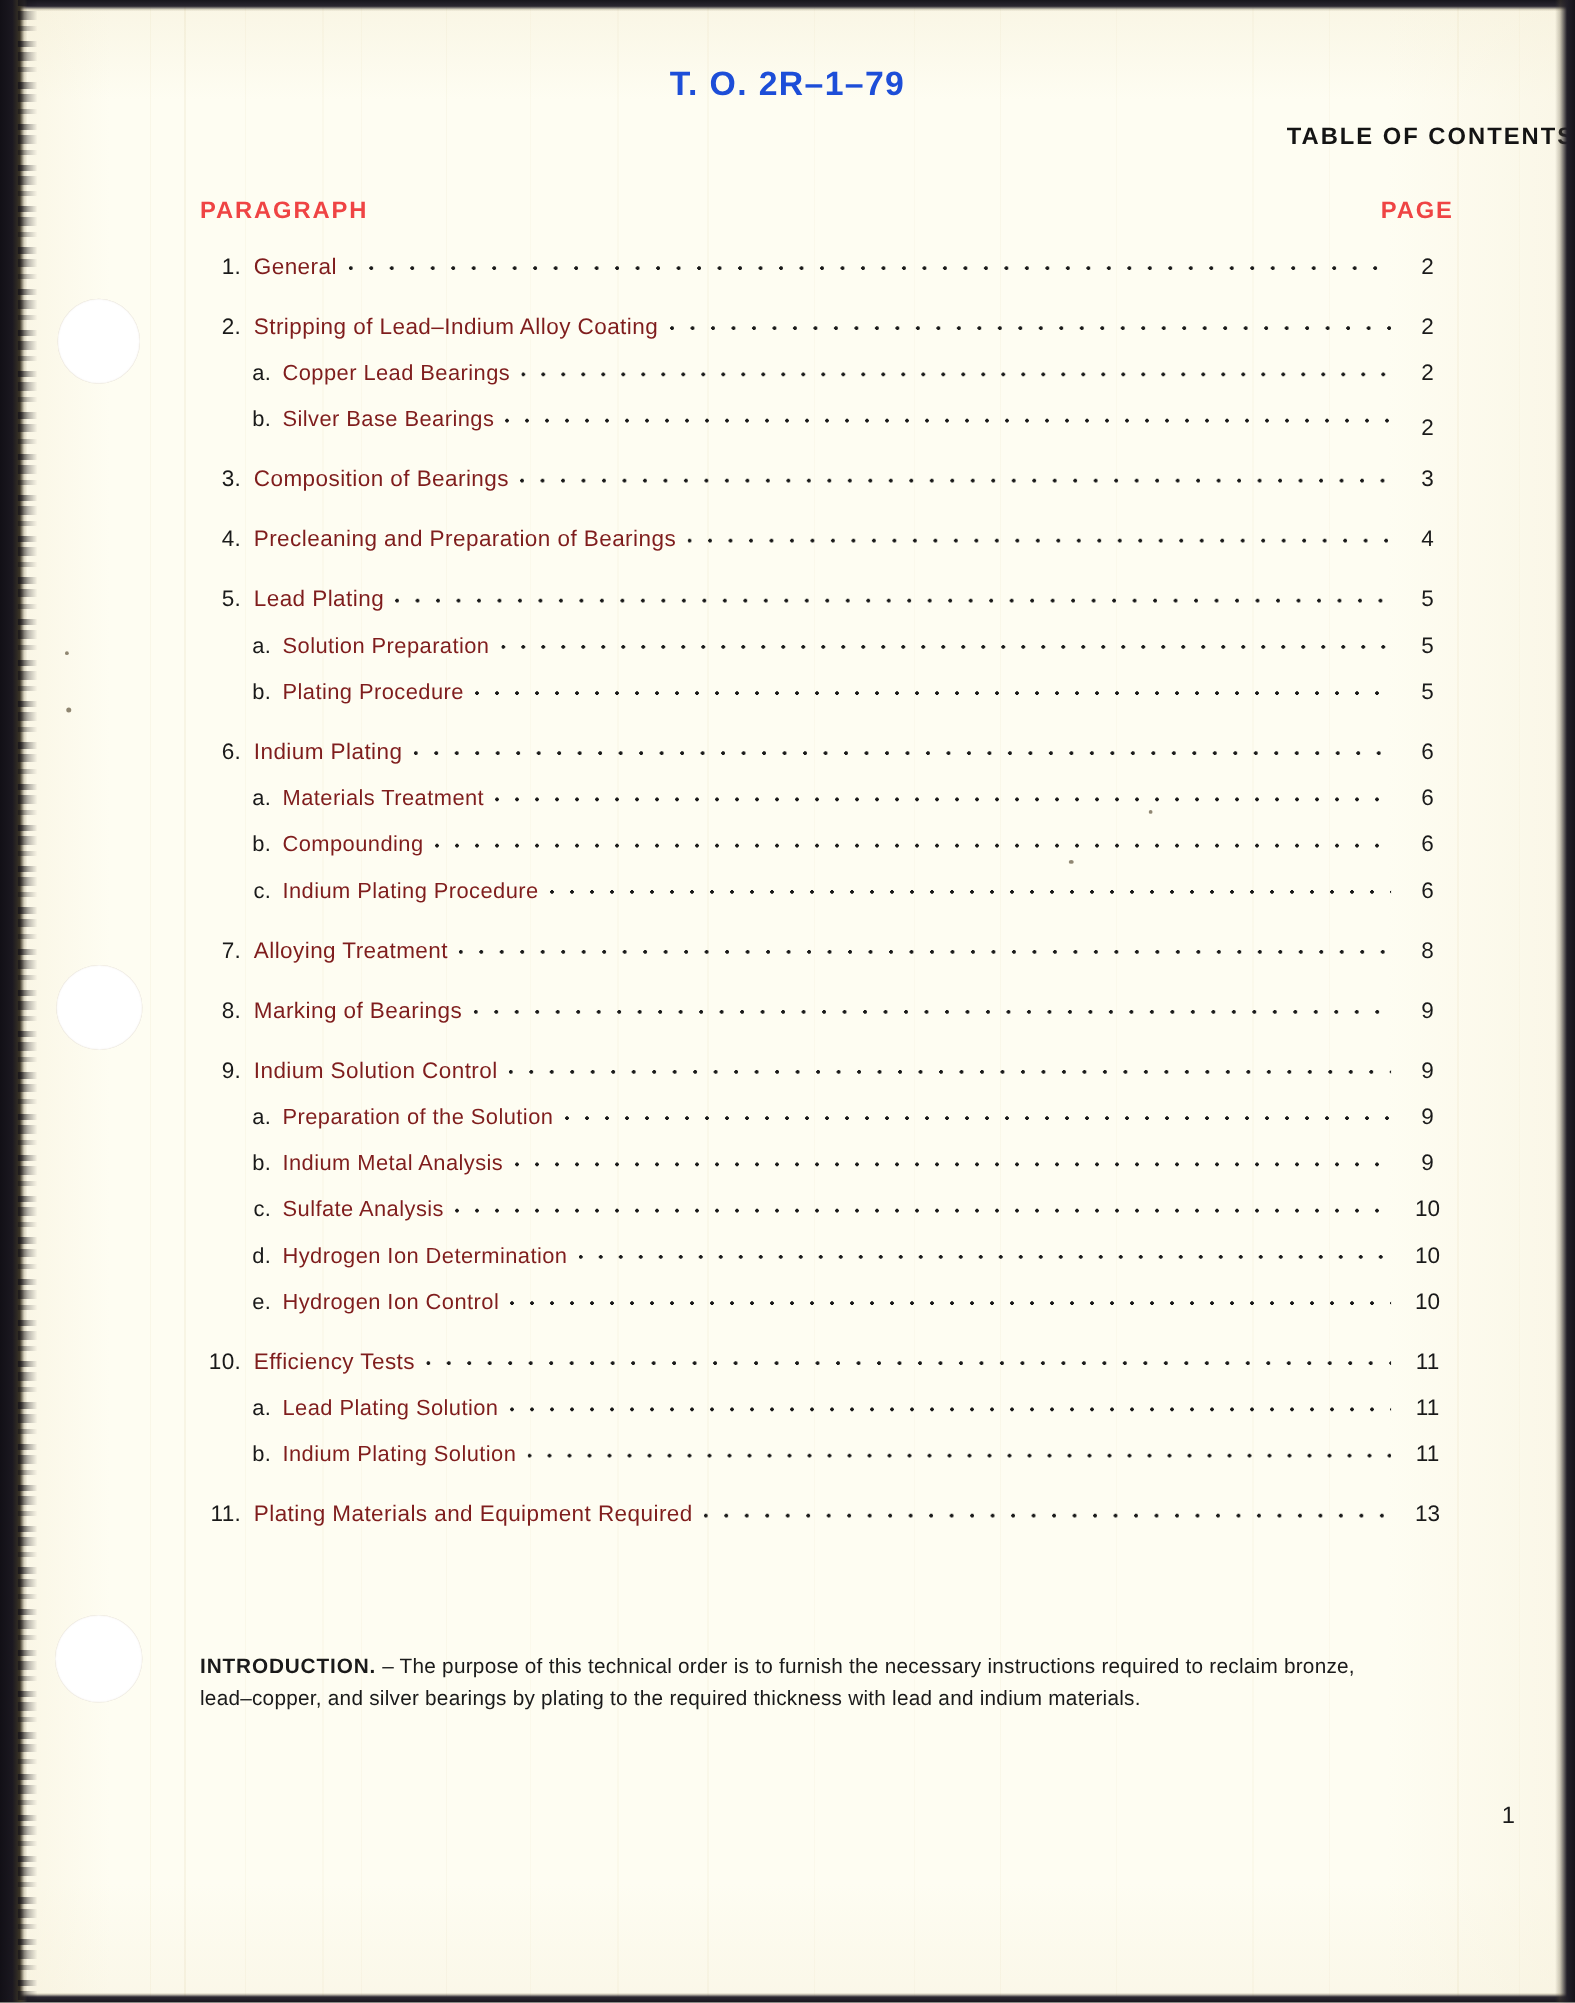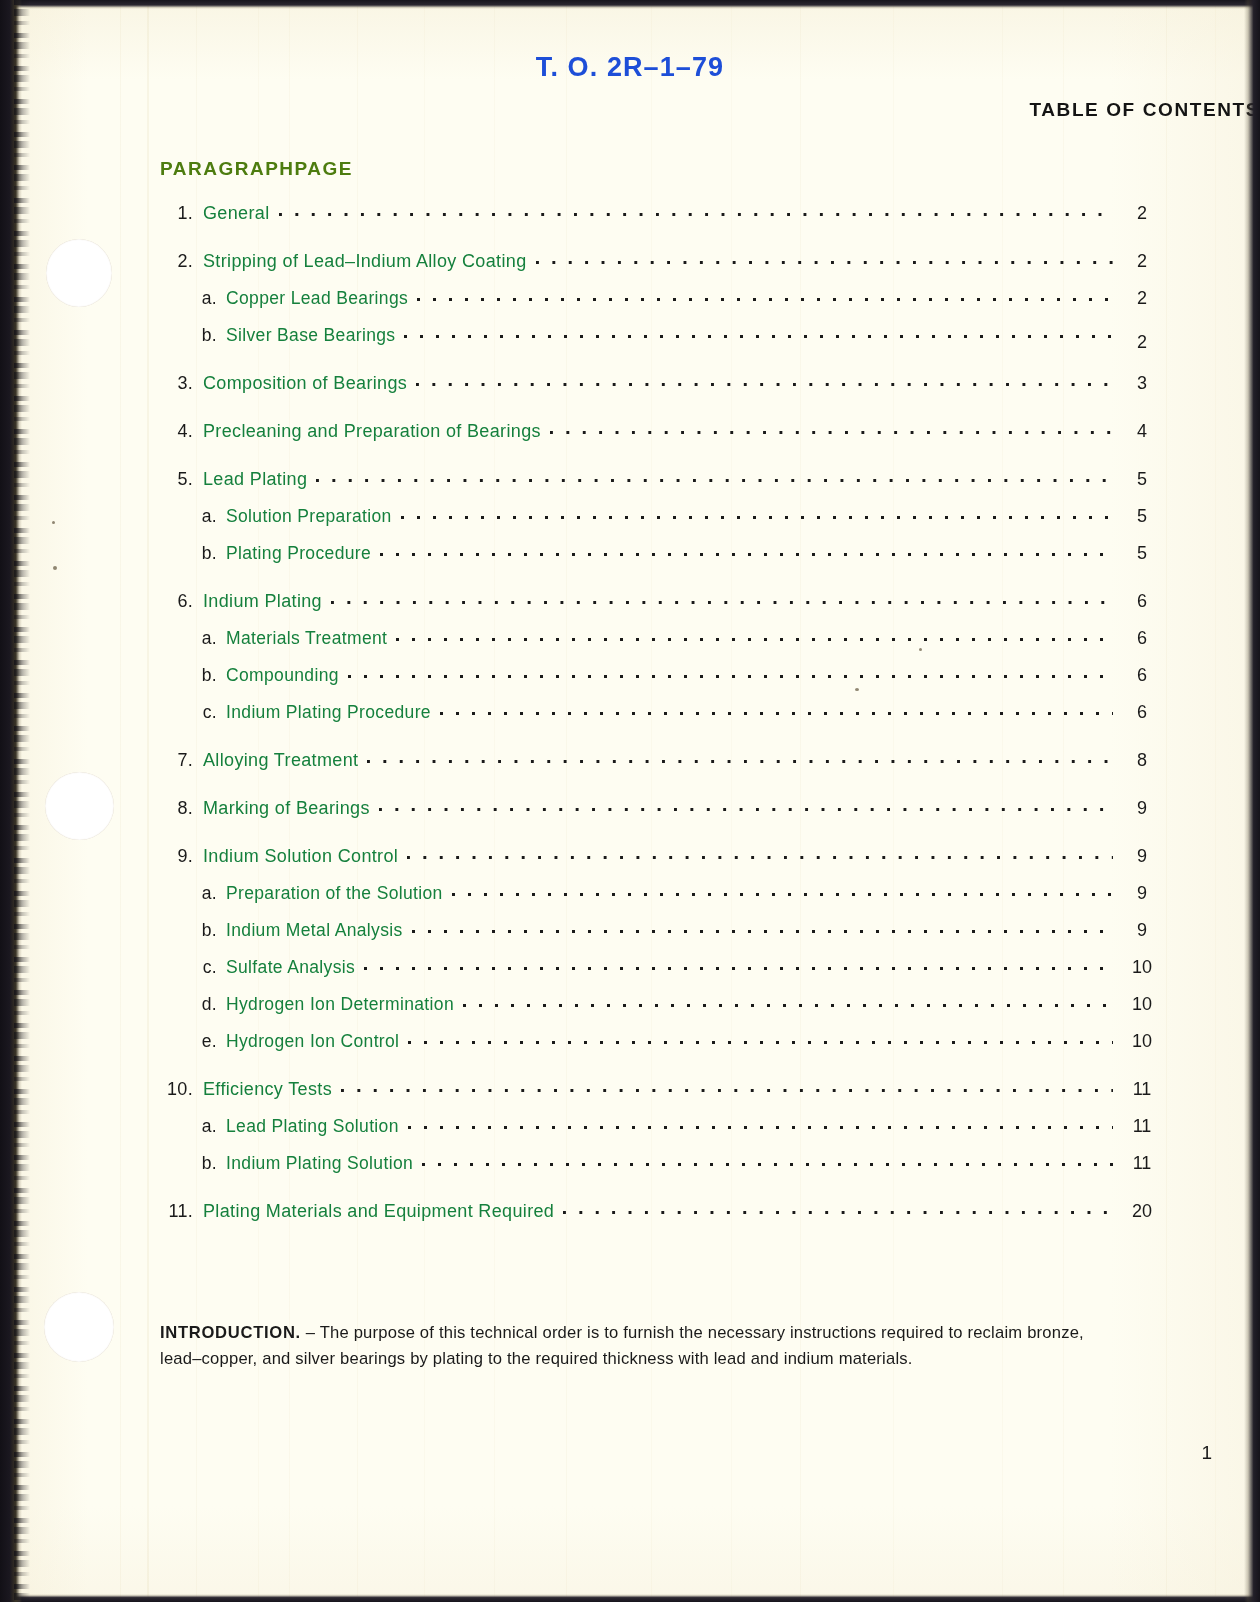--- a/index.html
+++ b/index.html
@@ -146,24 +146,25 @@
     letter-spacing: 1.6px;
     color: #141414;
   }
 
   .col-heads {
     position: absolute;
     left: 160px;
     right: 97px;
     top: 158px;
     display: flex;
+    justify-content: space-between;
     font-size: 19px;
     font-weight: bold;
     letter-spacing: 1.5px;
-    color: #4d7c0f;
+    color: #ef4444;
   }
 
   .toc {
     position: absolute;
     left: 155px;
     right: 95px;
     top: 203px;
   }
 
   .toc-row {
@@ -187,21 +188,21 @@
     width: 62px;
     font-size: 17.5px;
   }
 
   .label {
     flex: 0 0 auto;
     padding-left: 10px;
     font-size: 18px;
     letter-spacing: .35px;
     white-space: nowrap;
-    color: #15803d;
+    color: #7f1d1d;
   }
   .lvl2 .label {
     font-size: 17.5px;
     padding-left: 9px;
   }
 
   .leader {
     flex: 1 1 auto;
     position: relative;
     height: 1em;
@@ -434,21 +435,21 @@
         <div class="toc-row lvl2">
           <span class="num">b.</span>
           <span class="label">Indium Plating Solution</span>
           <span class="leader"></span>
           <span class="page-no">11</span>
         </div>
         <div class="toc-row lvl1">
           <span class="num">11.</span>
           <span class="label">Plating Materials and Equipment Required</span>
           <span class="leader"></span>
-          <span class="page-no">20</span>
+          <span class="page-no">13</span>
         </div>
       </div>
 
     <div class="intro">
       <b>INTRODUCTION.</b><span> </span><span>–</span><span> </span><span>The purpose of this technical order is to furnish the necessary instructions required to reclaim bronze, lead–copper, and silver bearings by plating to the required thickness with lead and indium materials.</span>
     </div>
 
     <div class="folio">1</div>
   </div>
 

